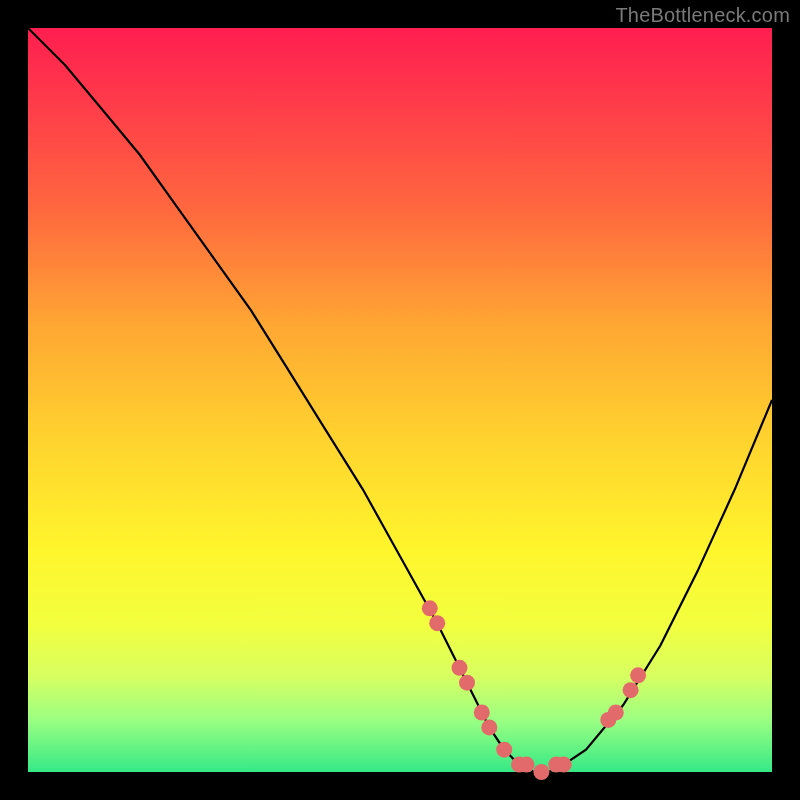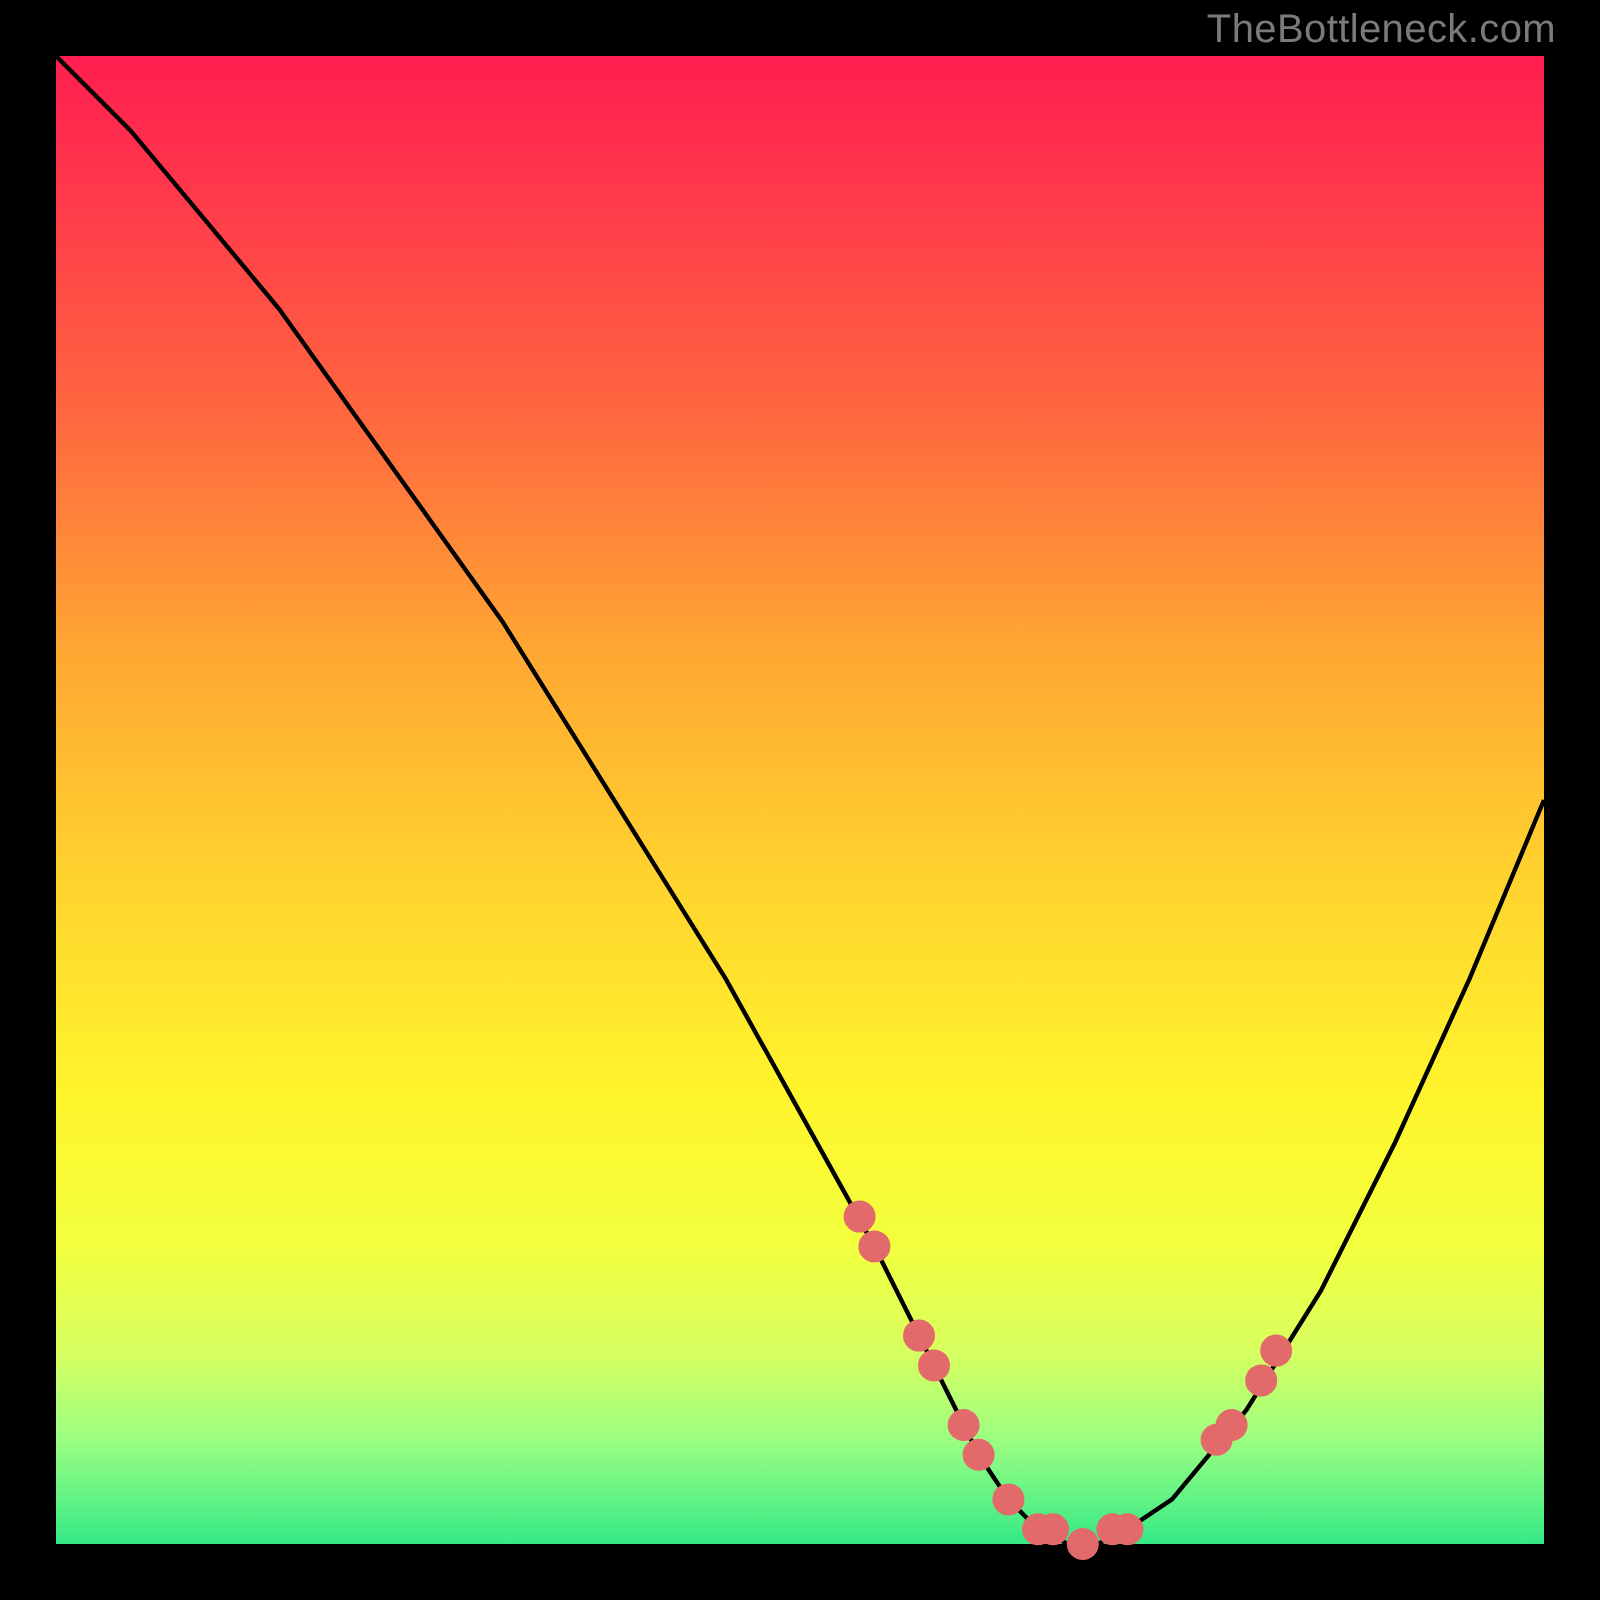--- a/index.html
+++ b/index.html
@@ -26,21 +26,21 @@
       #fff52c 70%,
       #f2ff3e 80%,
       #d8ff60 87%,
       #9bff82 93%,
       #35e986 100%
     );
   }
   .watermark {
     position: absolute;
     top: 4px;
-    right: 22px;
+    right: 10px;
     color: #7a7a7a;
     font-size: 20px;
     letter-spacing: 0.2px;
     font-weight: 500;
   }
   svg.curve {
     position: absolute;
     left: 0;
     top: 0;
     width: 744px;

